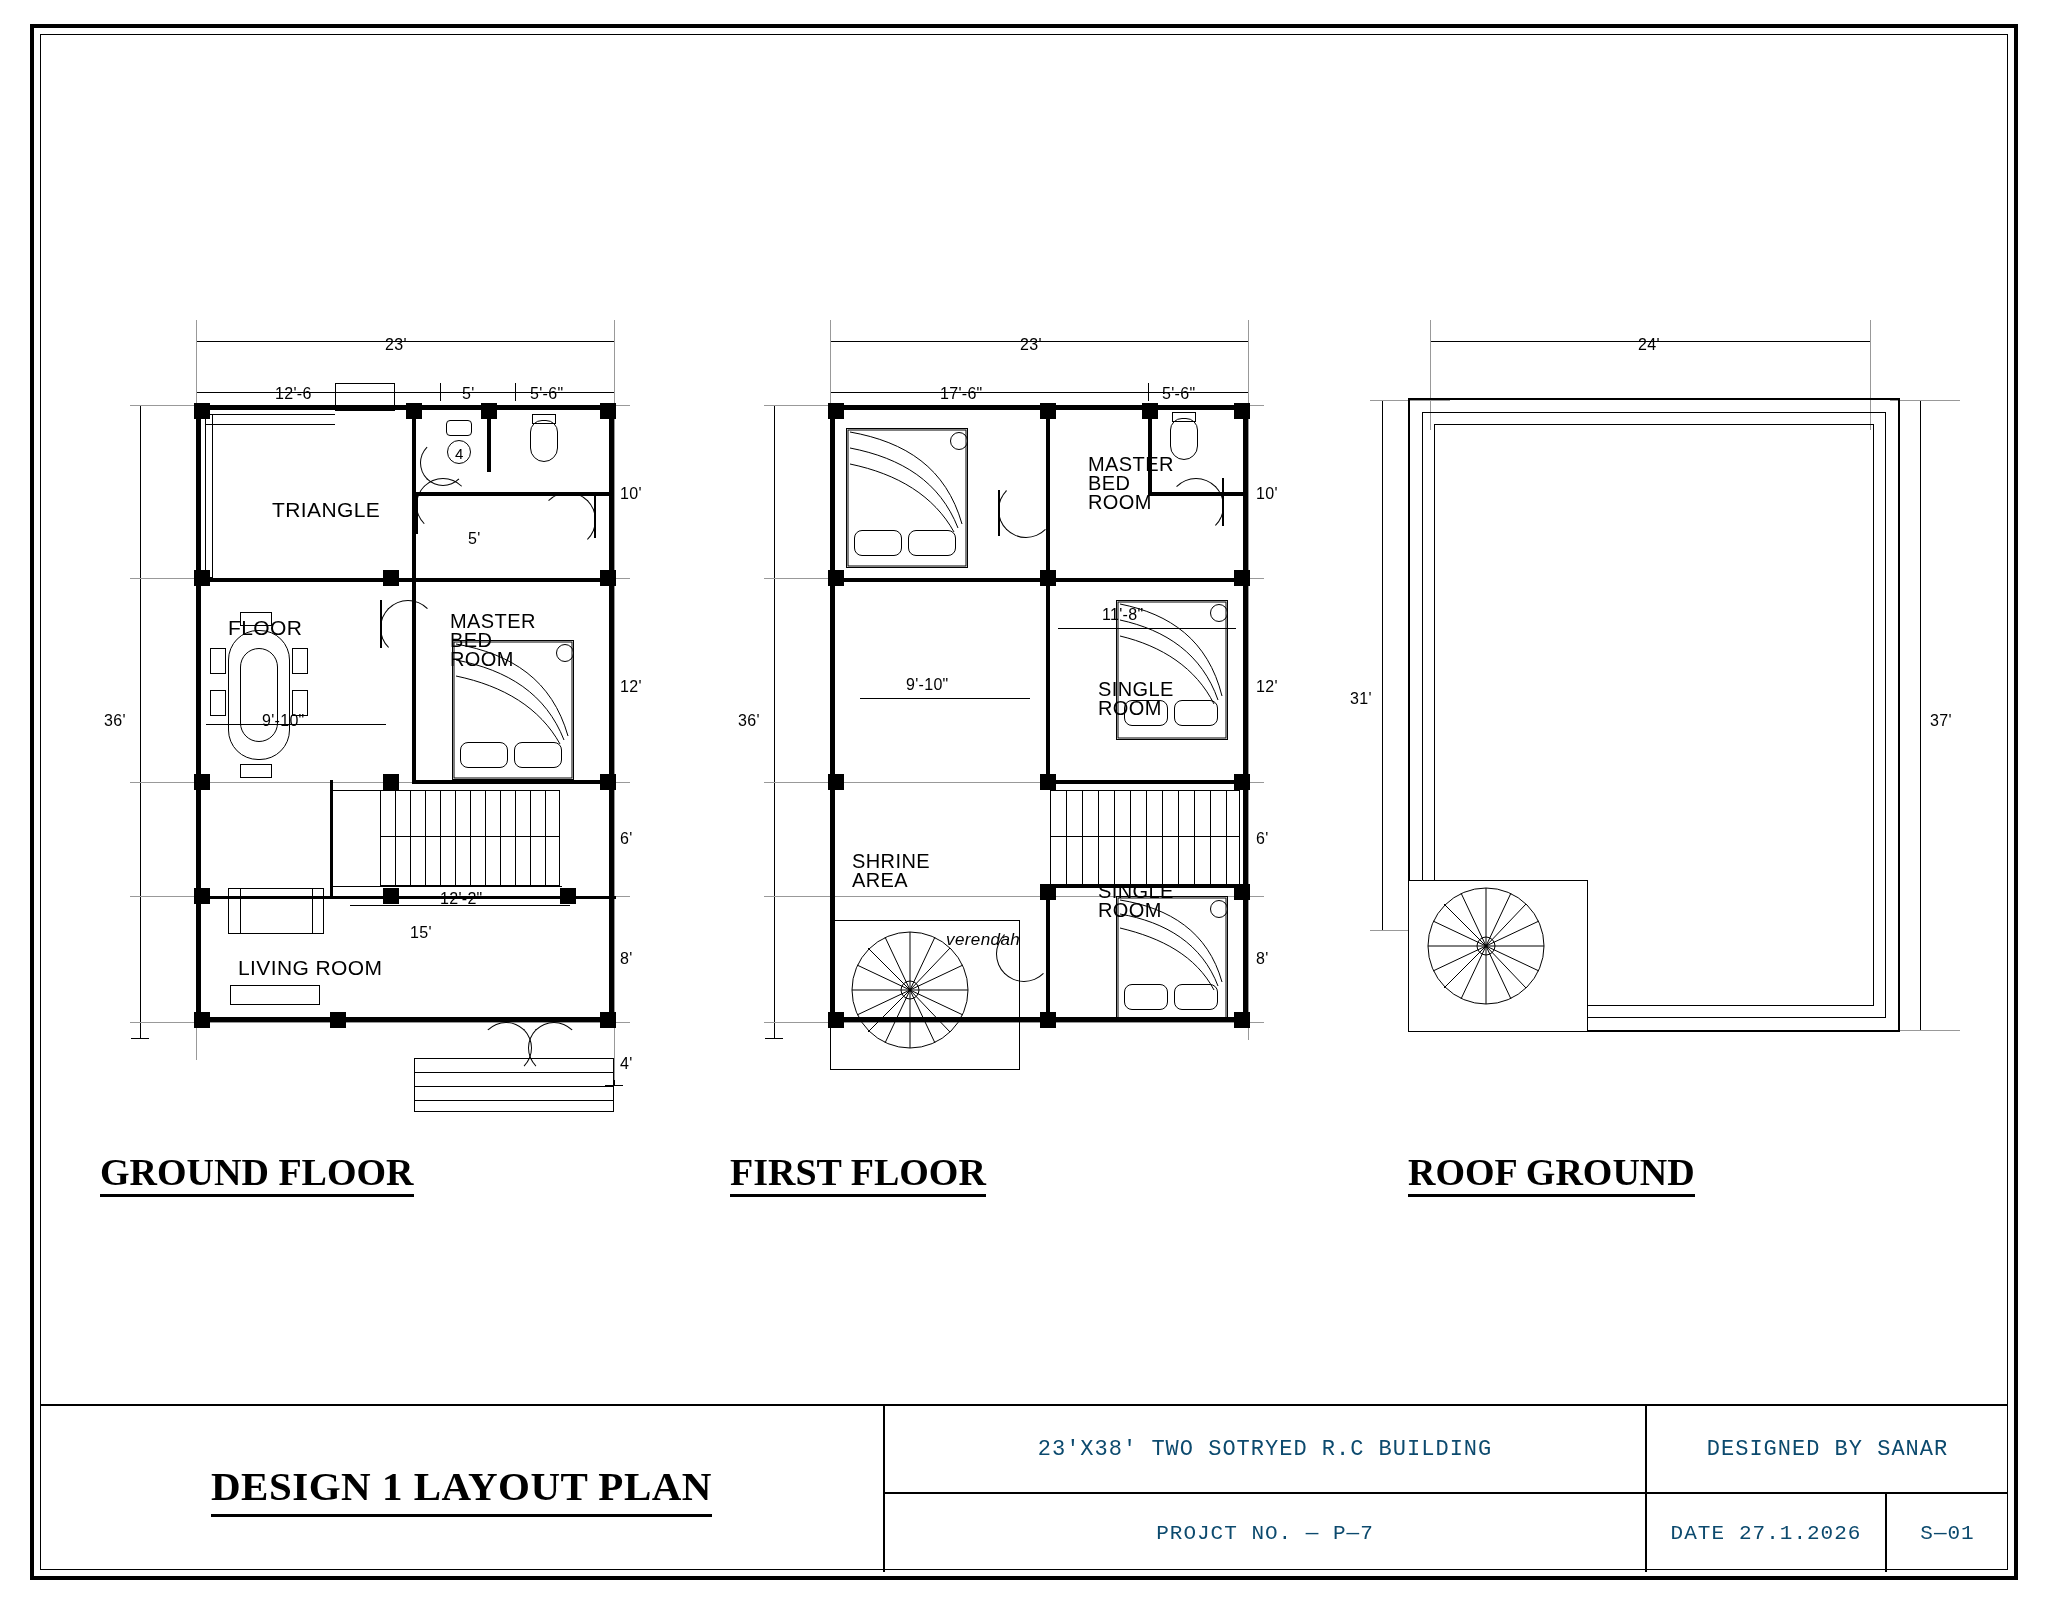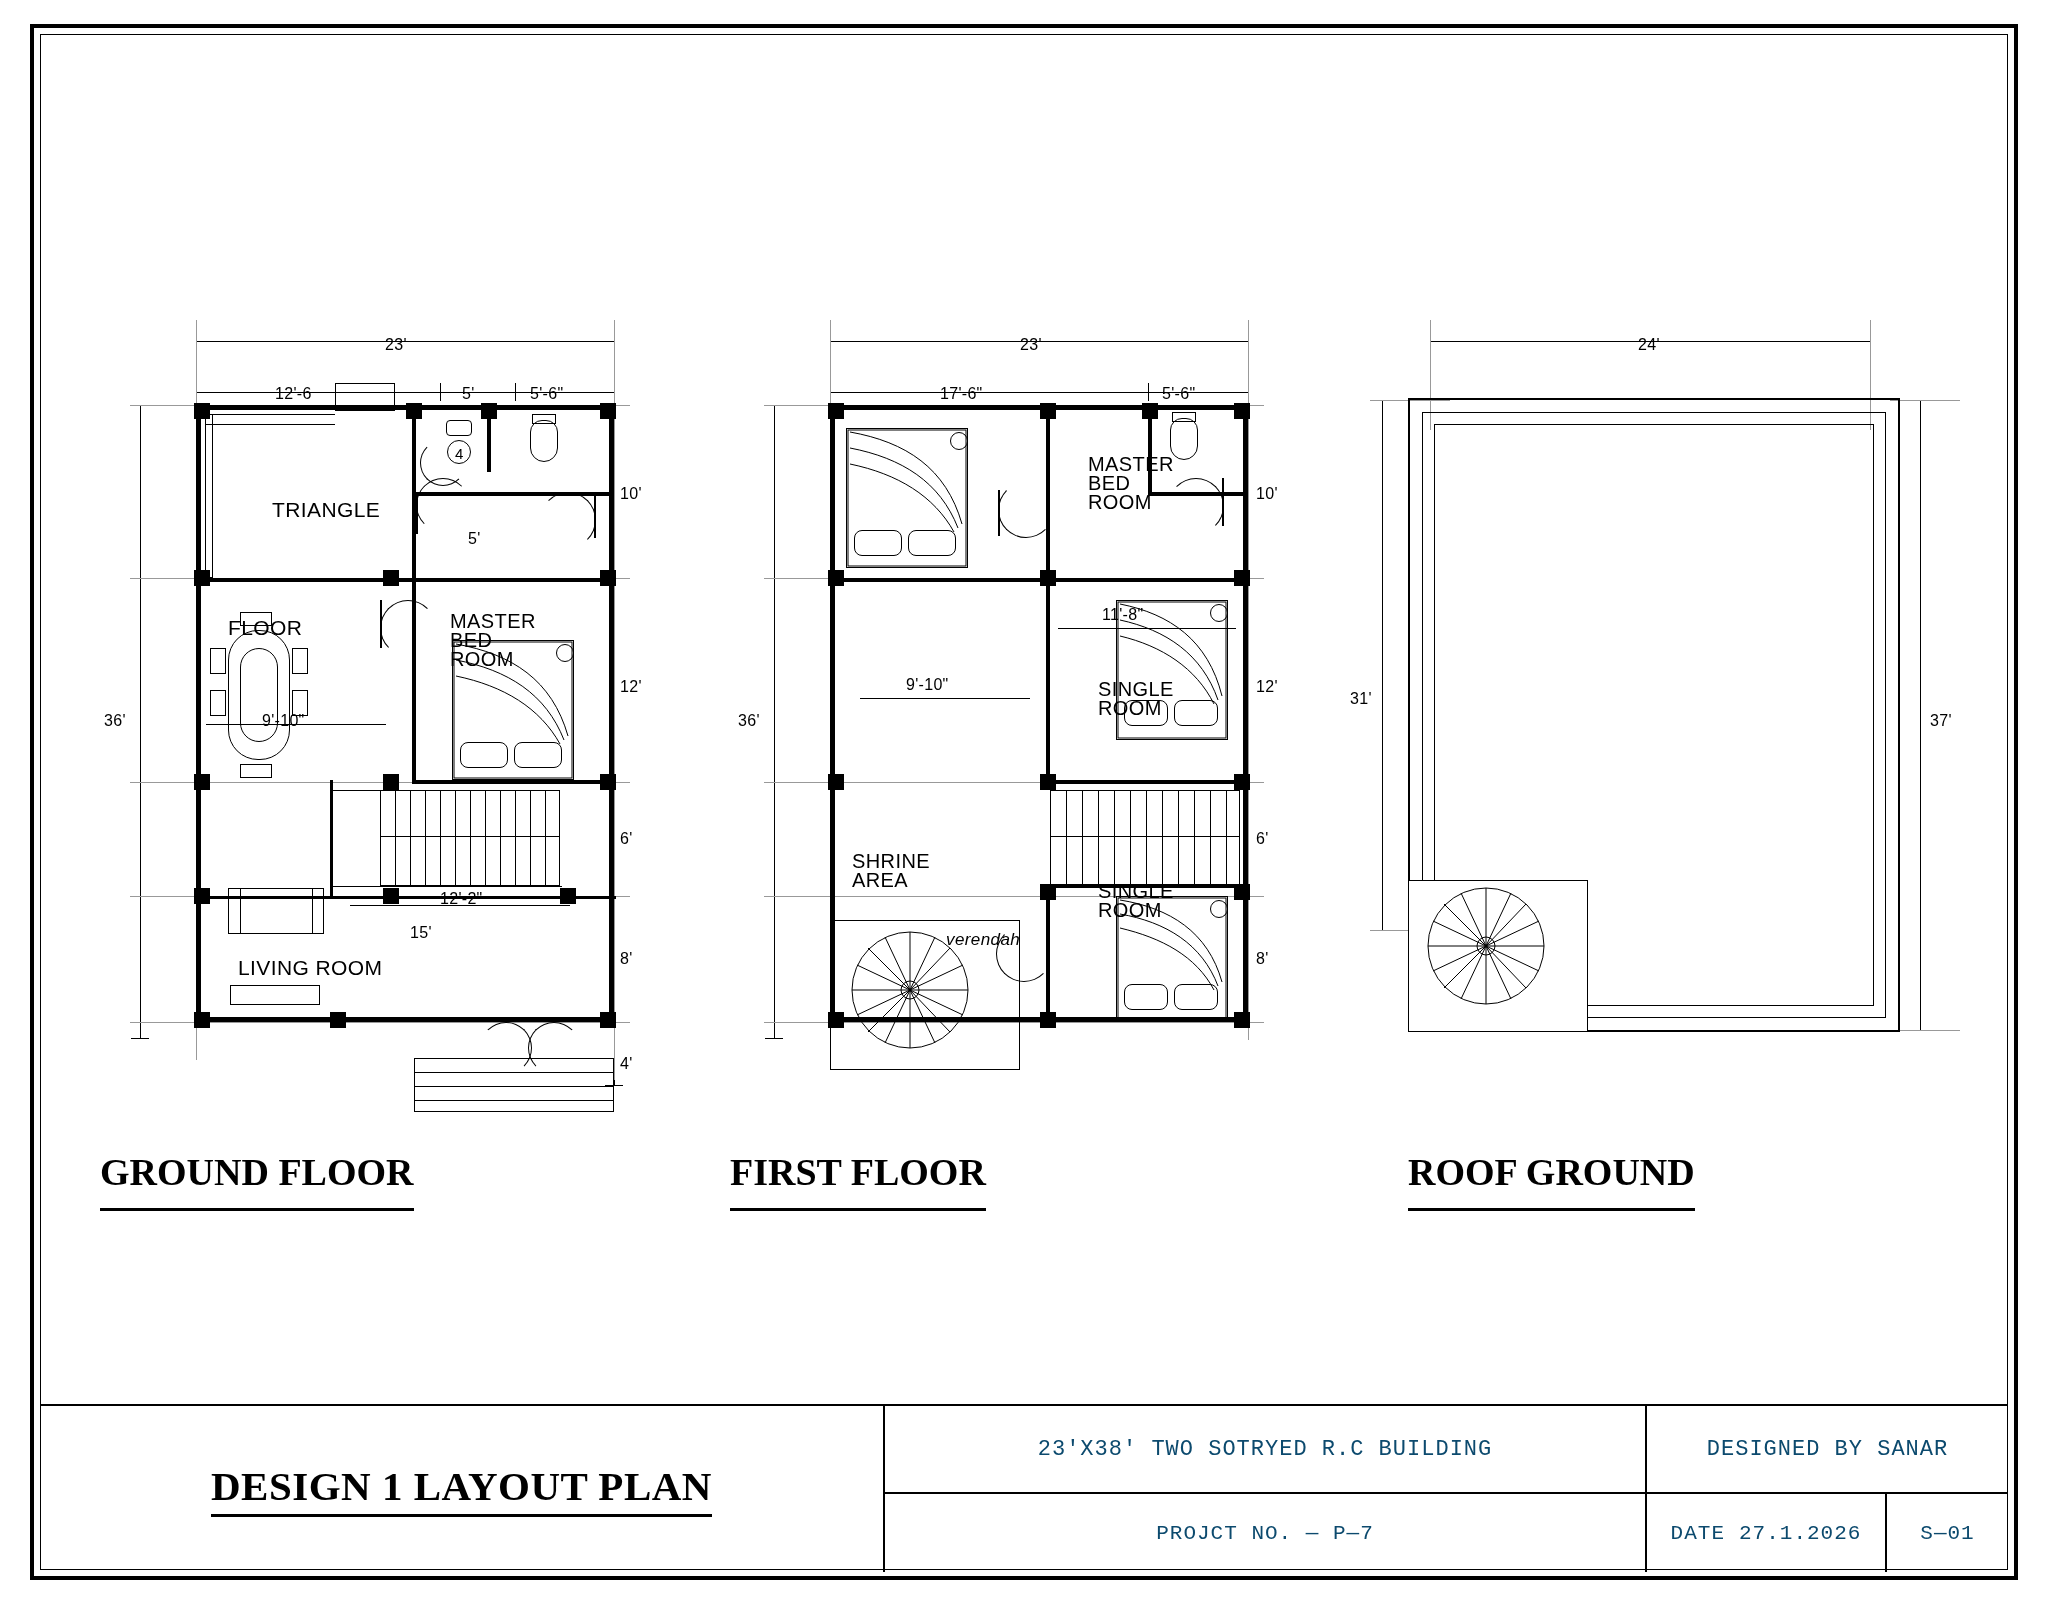--- a/index.html
+++ b/index.html
@@ -19,21 +19,21 @@
   .tb-mid .row2 .c2{flex:1;height:100%;display:flex;align-items:center;justify-content:center;}
   .tb-right{position:absolute;left:1605px;top:0;right:0;height:166px;border-left:2px solid #000;box-sizing:border-box;}
   .tb-right .row1{height:88px;border-bottom:2px solid #000;box-sizing:border-box;display:flex;align-items:center;justify-content:center;}
   .tb-right .row2{height:78px;display:flex;align-items:center;box-sizing:border-box;justify-content:space-between;}
   .tb-right .row2 .c1{width:240px;height:100%;border-right:2px solid #000;box-sizing:border-box;display:flex;align-items:center;justify-content:center;gap:14px;}
   .tb-right .row2 .c2{flex:1;height:100%;display:flex;align-items:center;justify-content:center;}
   .mono{font-family:"Liberation Mono",monospace;font-size:22px;letter-spacing:1px;color:#0c4a6e;}
   .mono.sm{font-size:21px;}
 
   
-  .plan-title{position:absolute;font-family:"Liberation Serif",serif;font-weight:bold;font-size:38px;border-bottom:3px solid #000;padding-bottom:14px;white-space:nowrap;}
+  .plan-title{position:absolute;font-family:"Liberation Serif",serif;font-weight:bold;font-size:38px;border-bottom:3px solid #000;padding-bottom:0;white-space:nowrap;}
 
   
   .plan{position:absolute;}
   .wall{position:absolute;background:#000;}
   .thin{position:absolute;background:#000;}
   .col{position:absolute;background:#000;}
   .lbl{position:absolute;font-family:"Liberation Sans",sans-serif;font-size:17px;line-height:19px;letter-spacing:.4px;white-space:pre-line;}
   .dim{position:absolute;font-family:"Liberation Sans",sans-serif;font-size:16px;letter-spacing:.3px;white-space:nowrap;}
   .dimline{position:absolute;background:#000;height:1px;}
   .dimlinev{position:absolute;background:#000;width:1px;}

